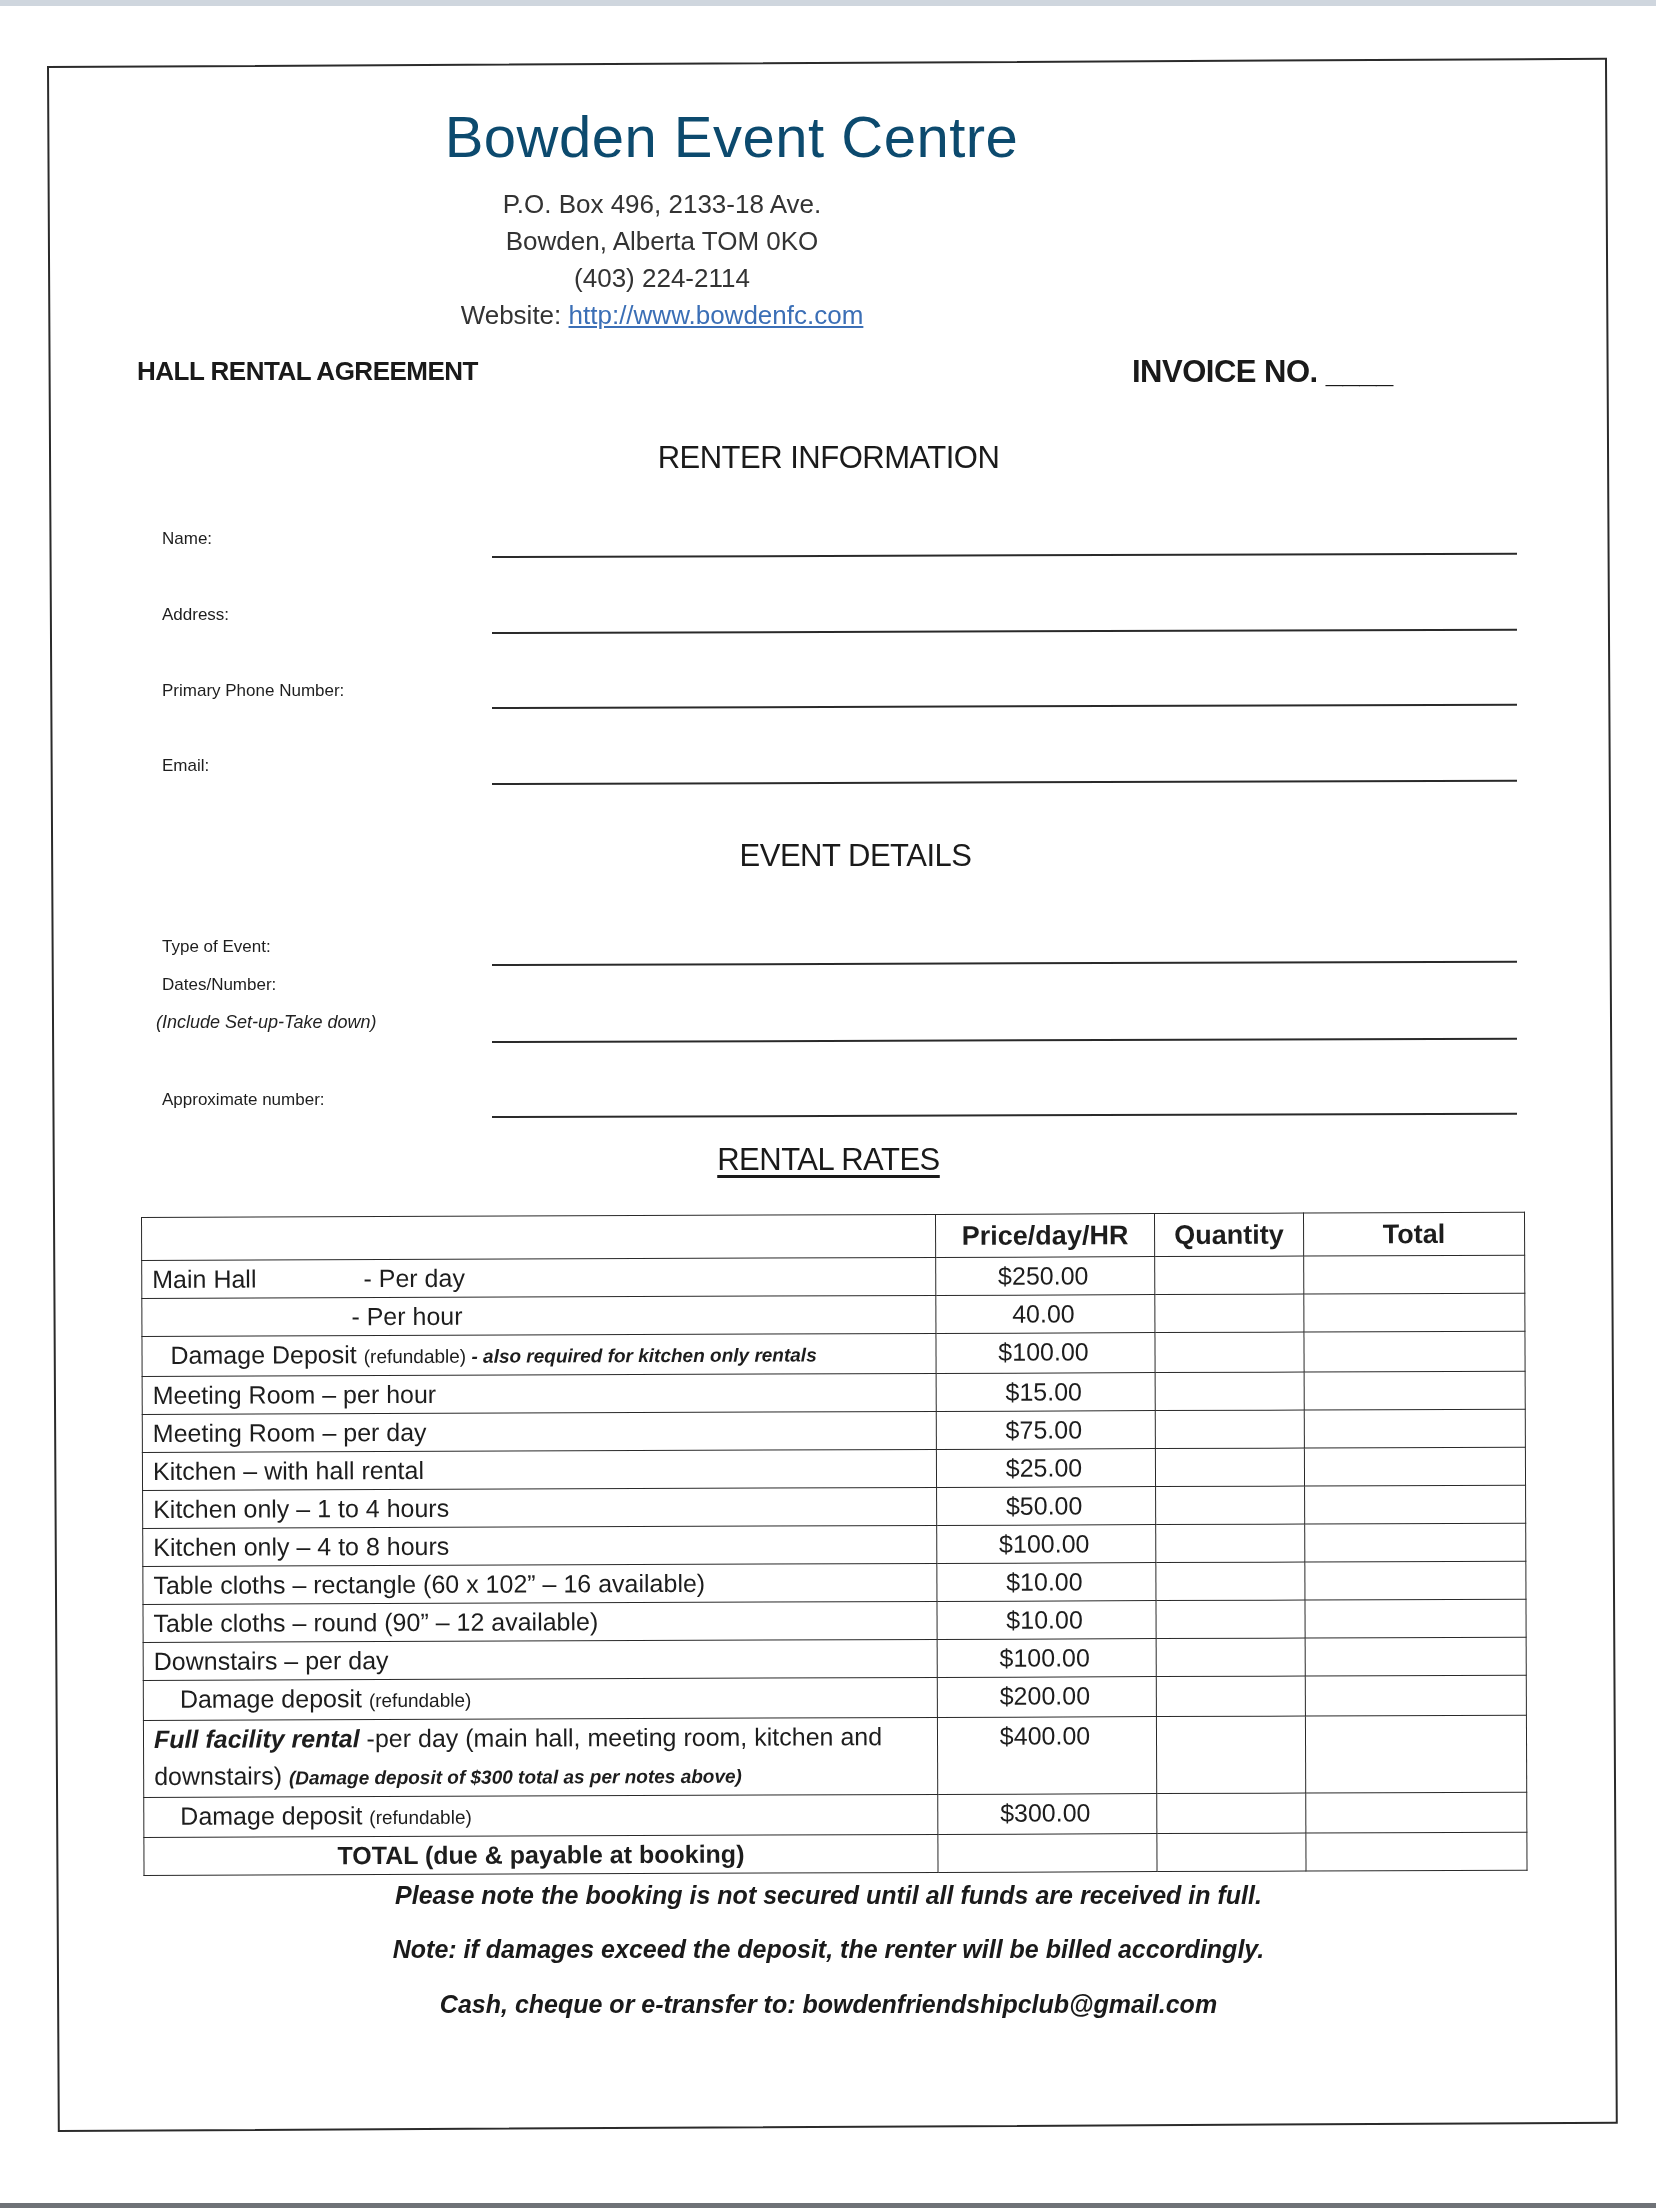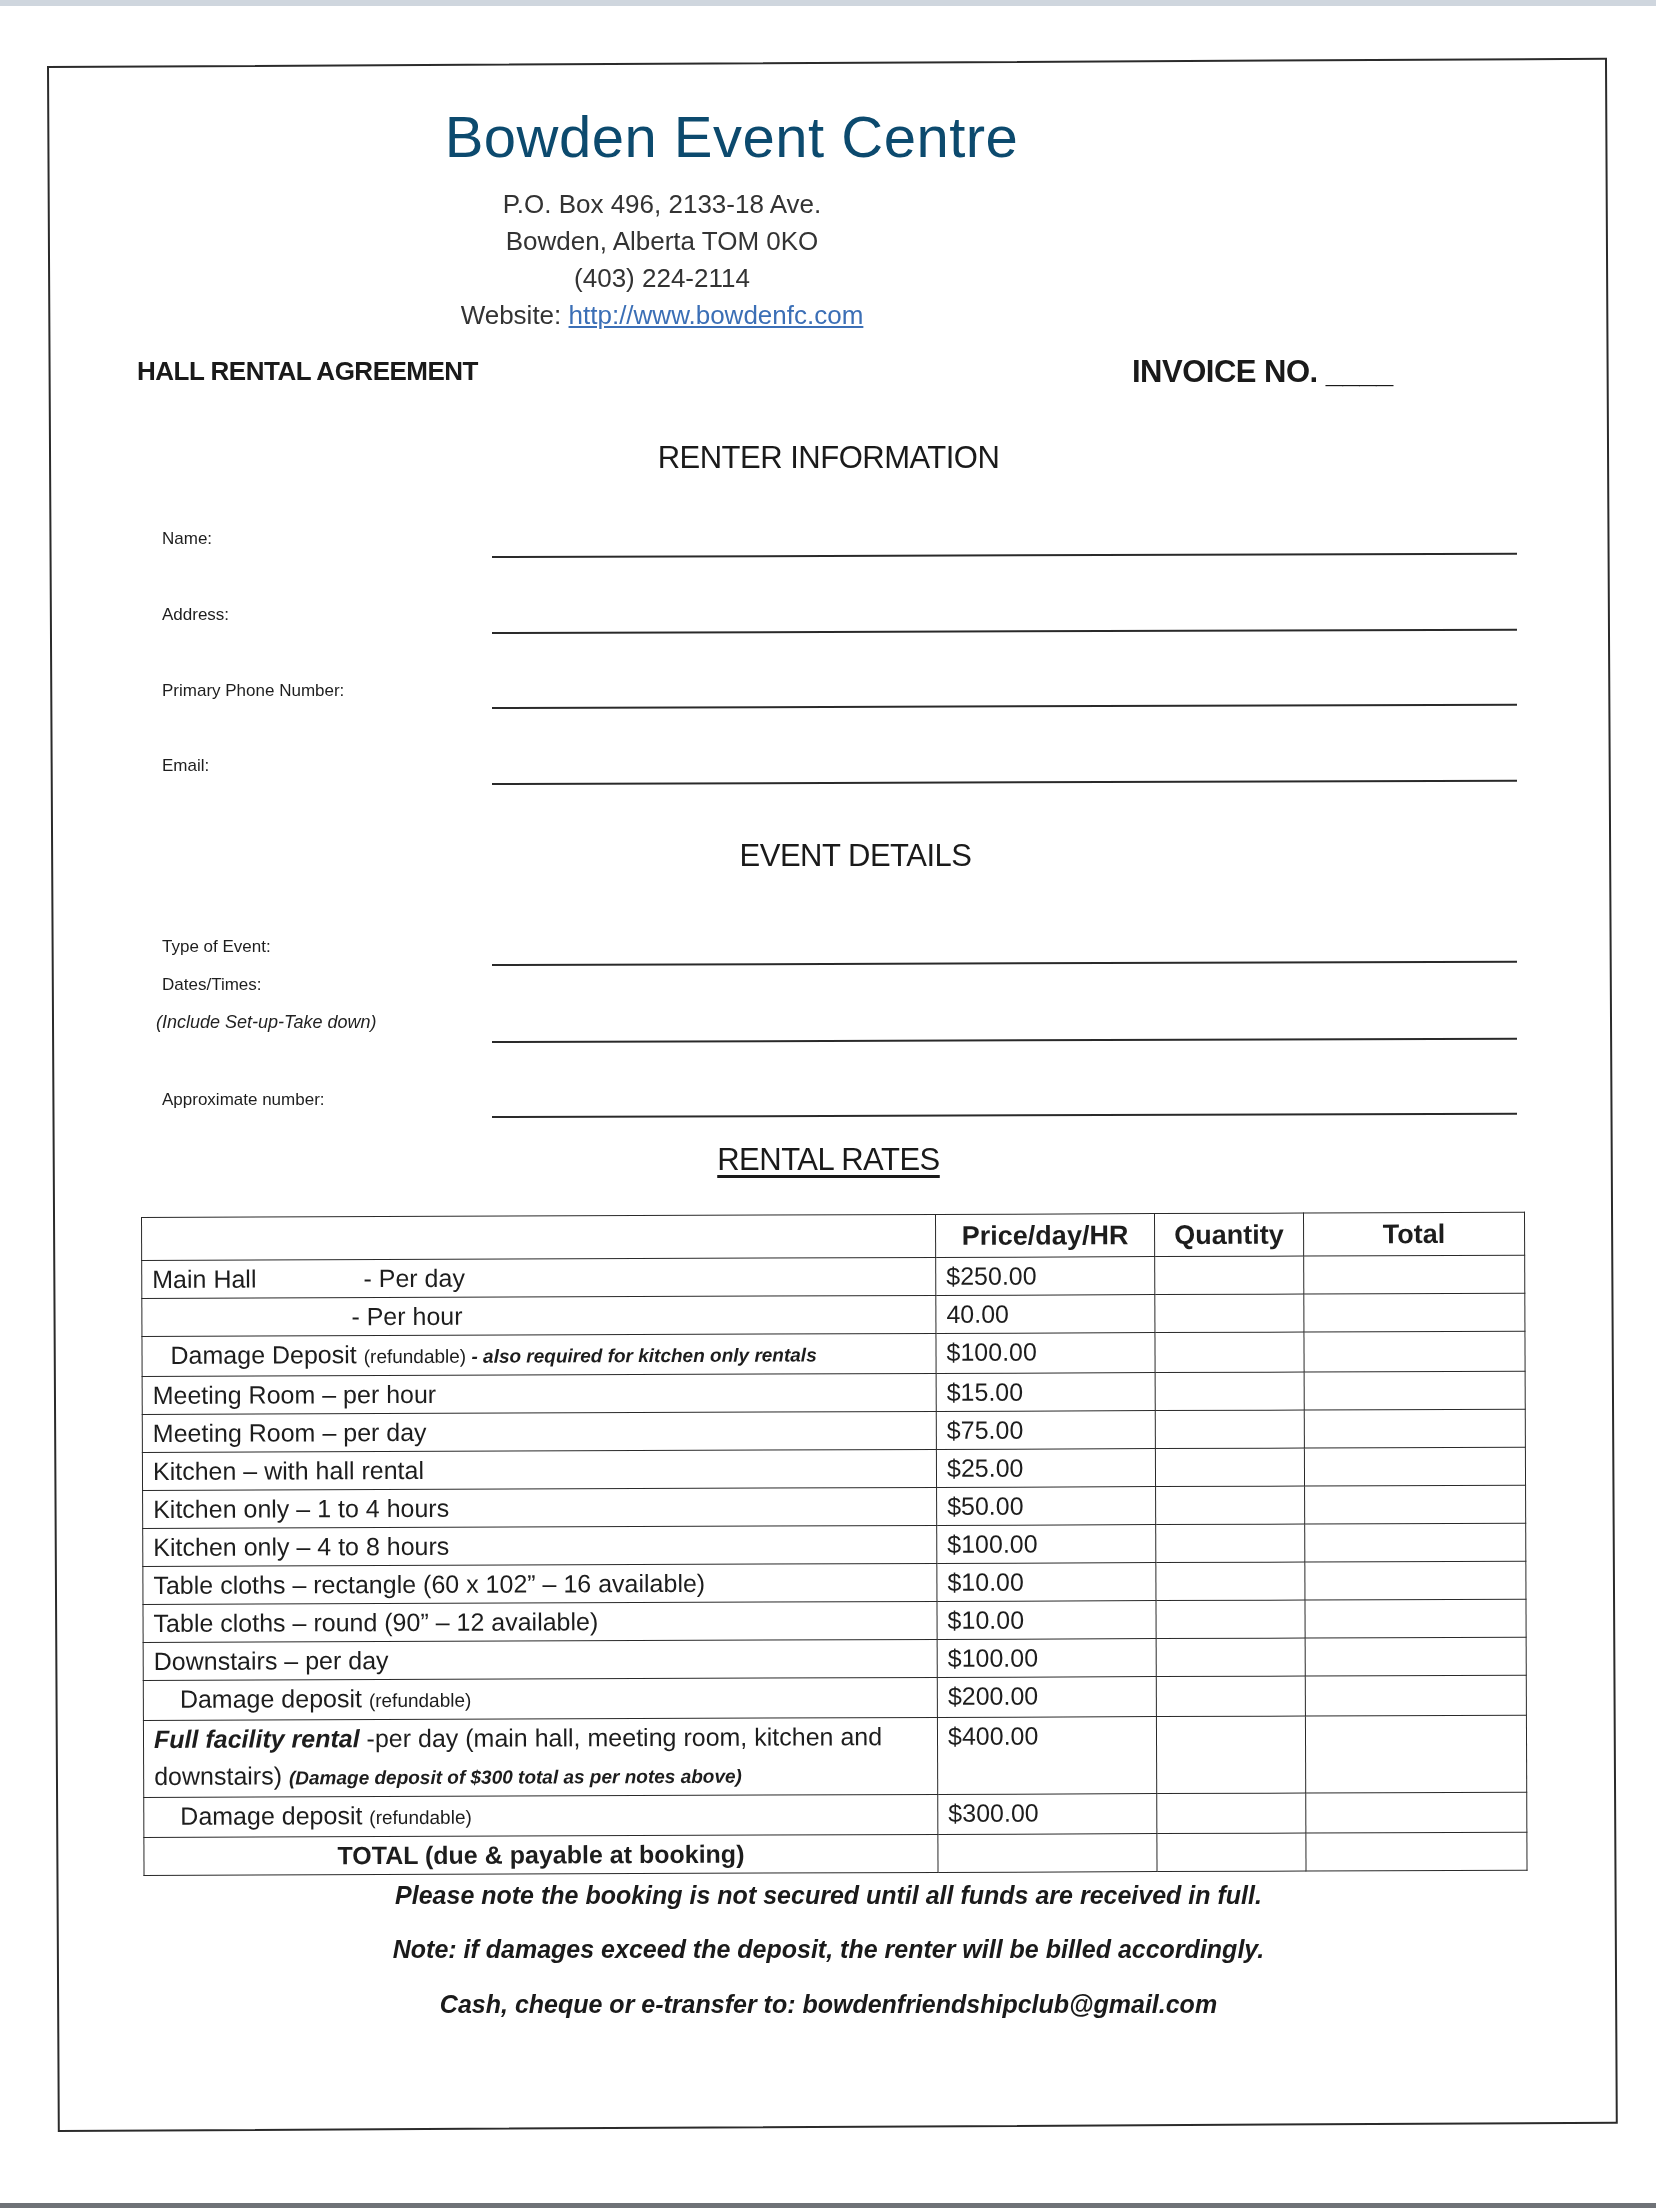--- a/index.html
+++ b/index.html
@@ -41,21 +41,21 @@
     position: absolute; left: 141px; top: 1217px; width: 1383px;
     border-collapse: collapse; table-layout: fixed;
     transform: rotate(-0.22deg); transform-origin: 0 0;
     font-size: 25px; color: #1d1d1d;
   }
   table.rates td, table.rates th {
     border: 1.6px solid #2a2a2a; padding: 0 10px; height: 37px; line-height: 37px;
     vertical-align: top; box-sizing: border-box;
   }
   table.rates th { font-weight: bold; font-size: 27px; height: 42px; line-height: 42px; text-align: center; }
-  table.rates td.price { text-align: left; padding-right: 14px; }
+  table.rates td.price { text-align: center; padding-right: 14px; }
   .small { font-size: 19px; }
   .bi { font-weight: bold; font-style: italic; }
   .bi-small { font-weight: bold; font-style: italic; font-size: 19px; }
   .indent1 { padding-left: 36px !important; }
   .indent2 { padding-left: 28px !important; }
   .tab-gap { display: inline-block; width: 107px; }
   .tab-gap2 { display: inline-block; width: 199px; }
   td.multi { line-height: 37px; height: 76px !important; }
   td.total-label { text-align: center; font-weight: bold; }
   .note { left: 0; width: 1657px; font-size: 25px; font-weight: bold; font-style: italic; color: #1a1a1a; }
@@ -100,21 +100,21 @@
   <input value="" style="">
 </div>
 
 <div class="abs center section-h" style="top:838px;padding-left:27px;">EVENT DETAILS</div>
 
 <div class="abs field-label" style="top:937px;">Type of Event:</div>
 <div class="field-line" style="top:964px;">
   <input value="" style="">
 </div>
 
-<div class="abs field-label" style="top:975px;">Dates/Times:</div>
+<div class="abs field-label" style="top:975px;">Dates/Number:</div>
 <div class="abs field-hint" style="top:1012px;">(Include Set-up-Take down)</div>
 <div class="field-line" style="top:1041px;">
   <input value="" style="">
 </div>
 
 <div class="abs field-label" style="top:1090px;">Approximate number:</div>
 <div class="field-line" style="top:1116px;">
   <input value="" style="">
 </div>
 

